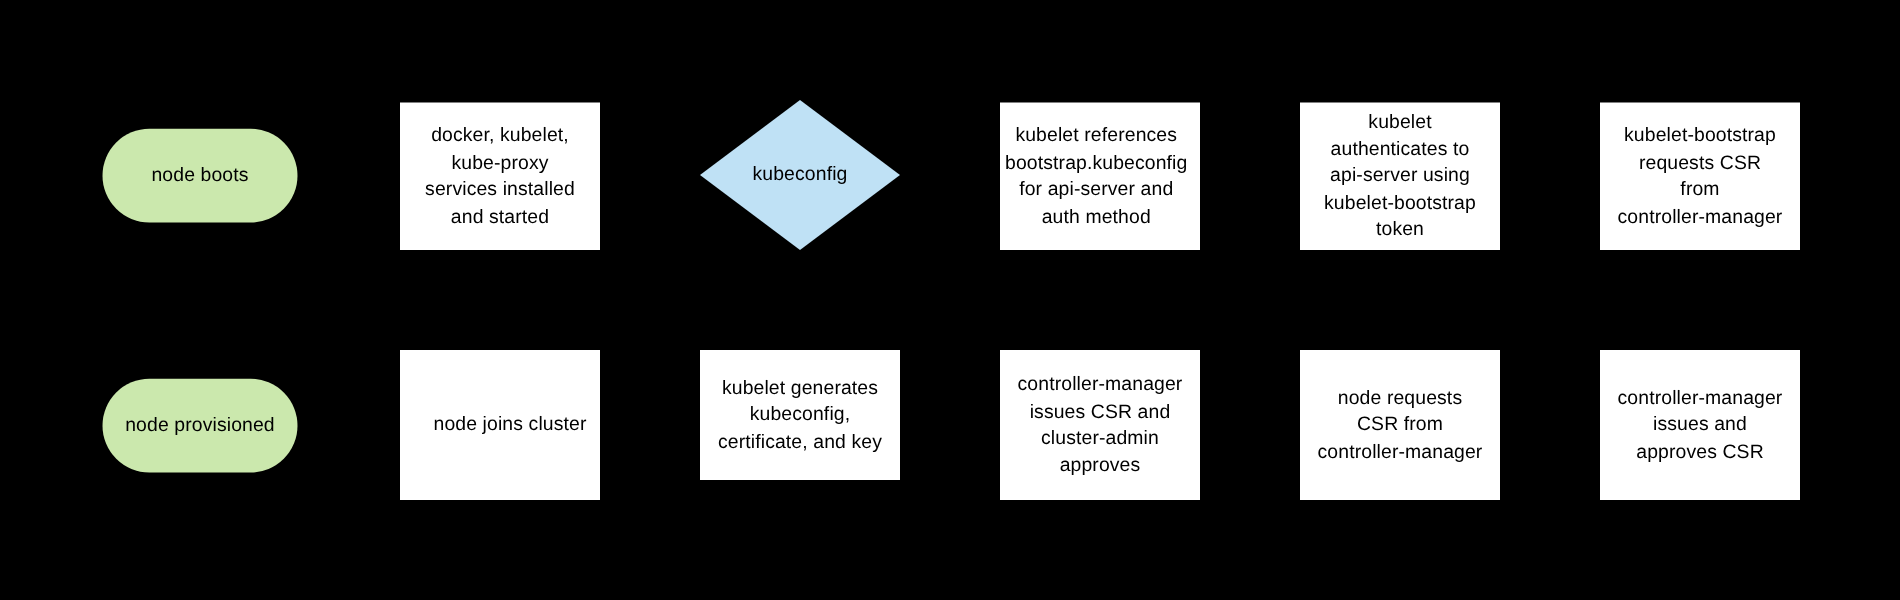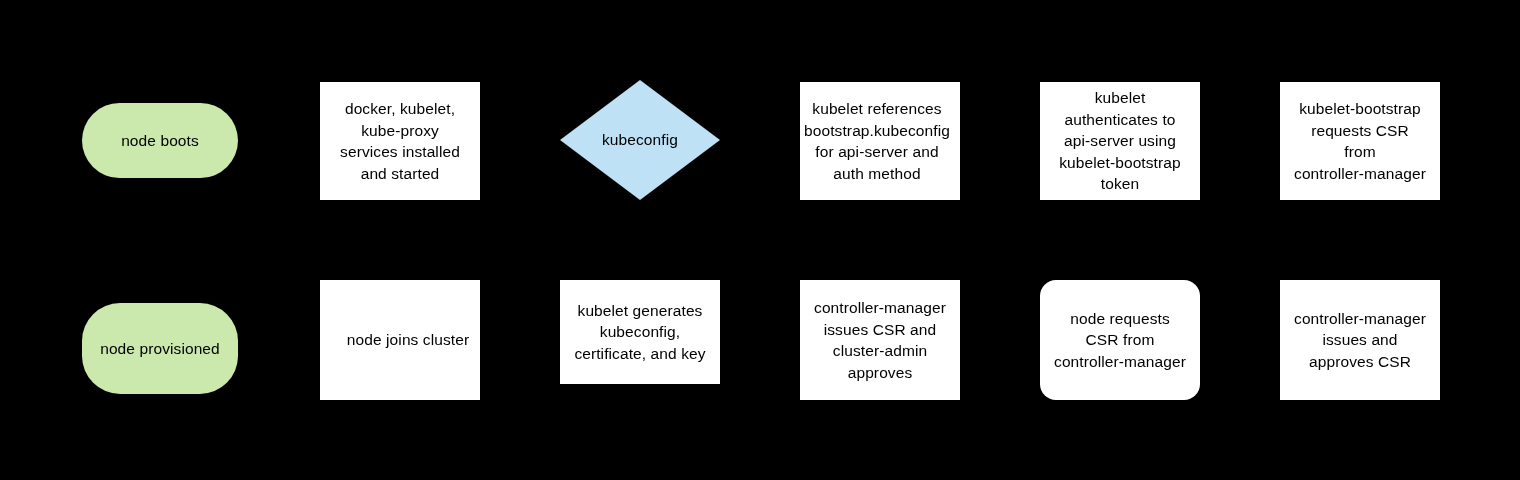--- a/index.html
+++ b/index.html
@@ -110,38 +110,38 @@
 token</span>
       </div>
       <div class="node rect" style="left: 1280px; top: 82px; width: 160px; height: 118px;">
         <span class="label">kubelet-bootstrap
 requests CSR
 from
 controller-manager</span>
       </div>
     </div>
     <div style="position: absolute; inset: 0px;">
-      <div class="node rounded" style="left: 82px; top: 303px; width: 156px; height: 91px;">
+      <div class="node rounded" style="left: 82px; top: 303px; width: 156px; height: 75px;">
         <span class="label">node provisioned</span>
       </div>
       <div class="node rect" style="left: 320px; top: 280px; width: 160px; height: 120px; padding-left: 16px;">
         <span class="label">node joins cluster</span>
       </div>
       <div class="node rect" style="left: 560px; top: 280px; width: 160px; height: 104px;">
         <span class="label">kubelet generates
 kubeconfig,
 certificate, and key</span>
       </div>
       <div class="node rect" style="left: 800px; top: 280px; width: 160px; height: 120px;">
         <span class="label">controller-manager
 issues CSR and
 cluster-admin
 approves</span>
       </div>
-      <div class="node rect" style="left: 1040px; top: 280px; width: 160px; height: 120px; border-radius: 16px;">
+      <div class="node rect" style="left: 1040px; top: 280px; width: 160px; height: 120px;">
         <span class="label">node requests
 CSR from
 controller-manager</span>
       </div>
       <div class="node rect" style="left: 1280px; top: 280px; width: 160px; height: 120px;">
         <span class="label">controller-manager
 issues and
 approves CSR</span>
       </div>
     </div>

